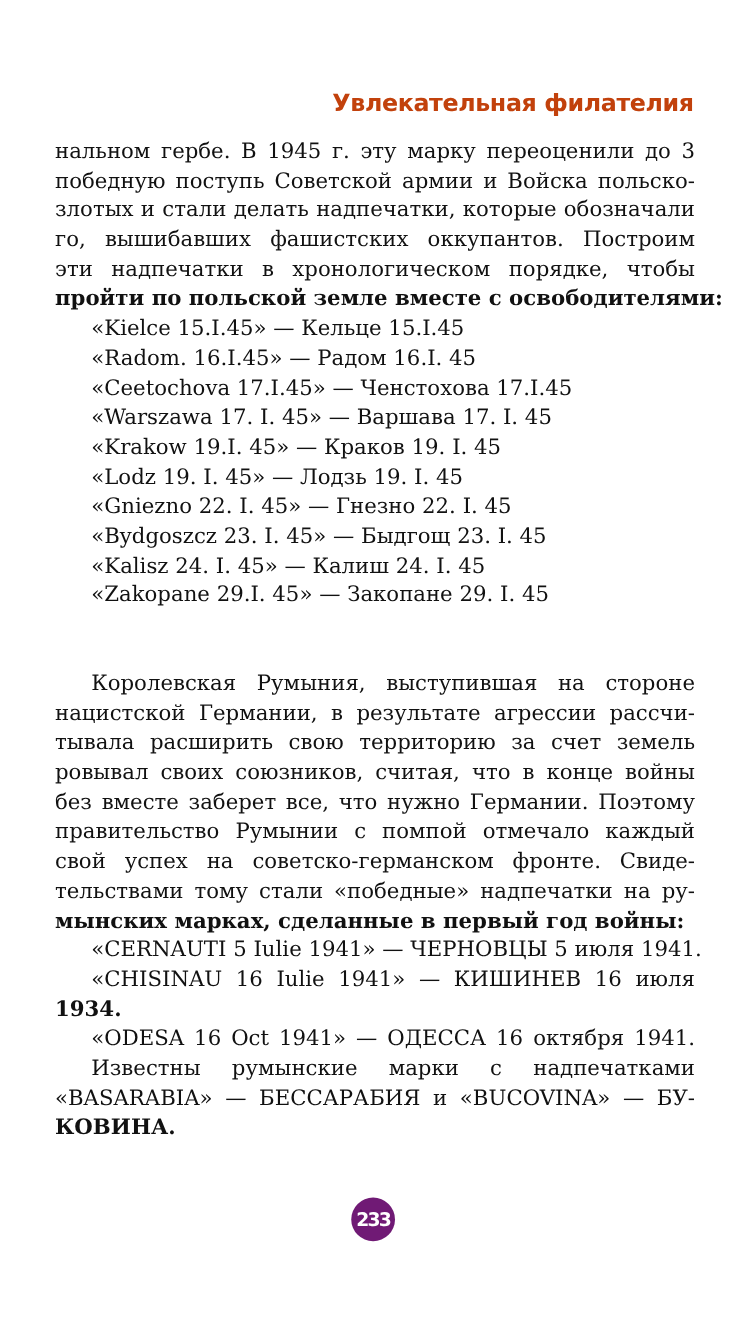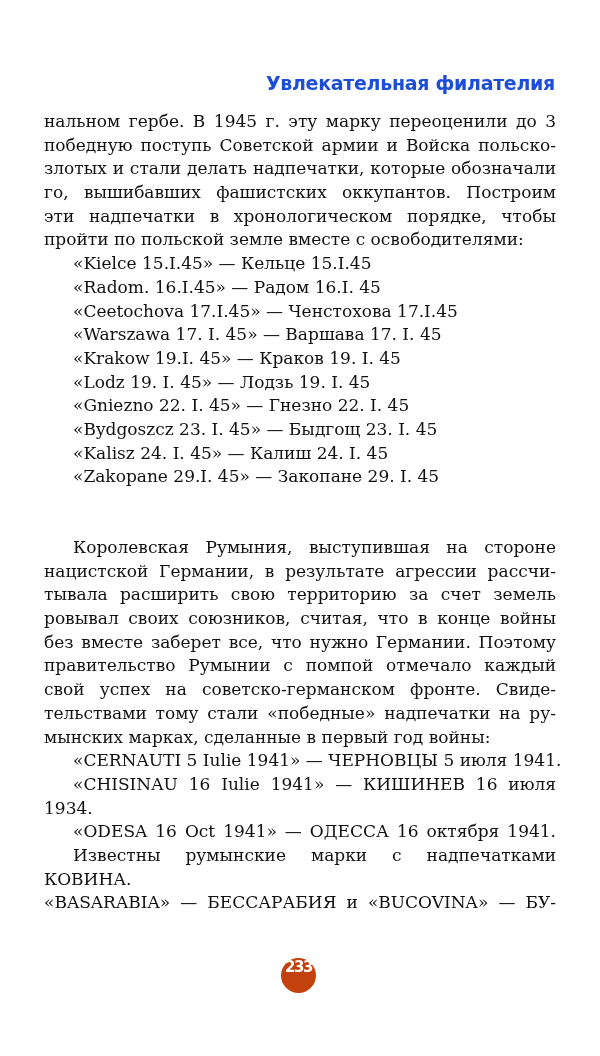--- a/index.html
+++ b/index.html
@@ -1,34 +1,34 @@
 <!DOCTYPE html>
 <html><head>
   <meta charset="utf-8">
   <style>
     html, body { margin: 0; padding: 0; background: #ffffff; }
     body { width: 600px; height: 1056px; position: relative; overflow: hidden; color: #111111; }
     .running-head {
       position: absolute; top: 72px; right: 45px;
       font-family: "DejaVu Sans", sans-serif; font-weight: bold; font-size: 19px;
-      letter-spacing: -0.3px; color: #1d4ed8;
+      letter-spacing: -0.3px; color: #c2410c;
     }
     .body-text {
       position: absolute; left: 44px; width: 512px; top: 110px;
       font-family: "DejaVu Serif", serif; font-size: 17px; line-height: 23.7px;
       text-align: justify;
     }
     .line { display: block; white-space: nowrap; text-align-last: justify; height: 23.7px; }
-    .line.last { text-align-last: left; }
+    .line.last { text-align-last: left; font-weight: bold; }
     .indent { padding-left: 29px; }
     .list .line { text-align-last: left; padding-left: 29px; }
     .gap { height: 47px; }
     .page-num {
       position: absolute; left: 281px; top: 958px; width: 35px; height: 35px; border-radius: 50%;
-      background: #c2410c; color: #fff; display: flex; justify-content: center;
+      background: #701a75; color: #fff; display: flex; align-items: center; justify-content: center;
       font-family: "DejaVu Sans", sans-serif; font-weight: bold; font-size: 15px; letter-spacing: -1.5px;
     }
   </style>
 </head>
 <body>
 
 <div class="running-head">Увлекательная филателия</div>
 
 <div class="body-text">
   <div>
@@ -69,20 +69,20 @@
 
   <div>
     <span class="line indent">«CERNAUTI 5 Iulie 1941» — ЧЕРНОВЦЫ 5 июля 1941.</span>
     <span class="line indent">«CHISINAU 16 Iulie 1941» — КИШИНЕВ 16 июля</span>
     <span class="line last">1934.</span>
     <span class="line indent">«ODESA 16 Oct 1941» — ОДЕССА 16 октября 1941.</span>
   </div>
 
   <div>
     <span class="line indent">Известны румынские марки с надпечатками</span>
+    <span class="line">«BASARABIA» — БЕССАРАБИЯ и «BUCOVINA» — БУ-</span>
     <span class="line last">КОВИНА.</span>
-    <span class="line">«BASARABIA» — БЕССАРАБИЯ и «BUCOVINA» — БУ-</span>
   </div>
 </div>
 
 <div class="page-num">
   <span>233</span>
 </div>
 
 </body></html>

